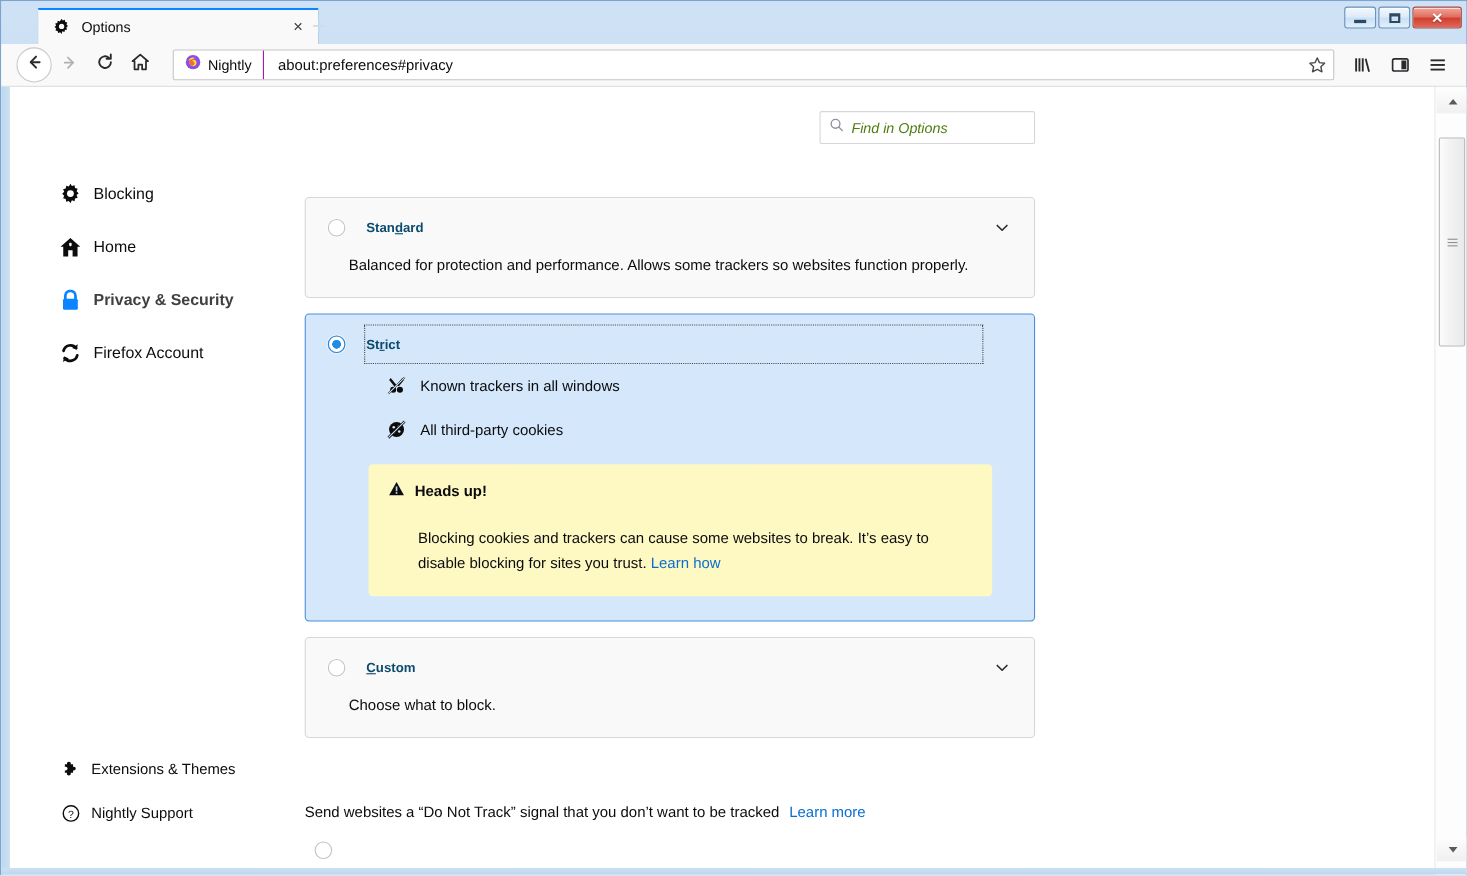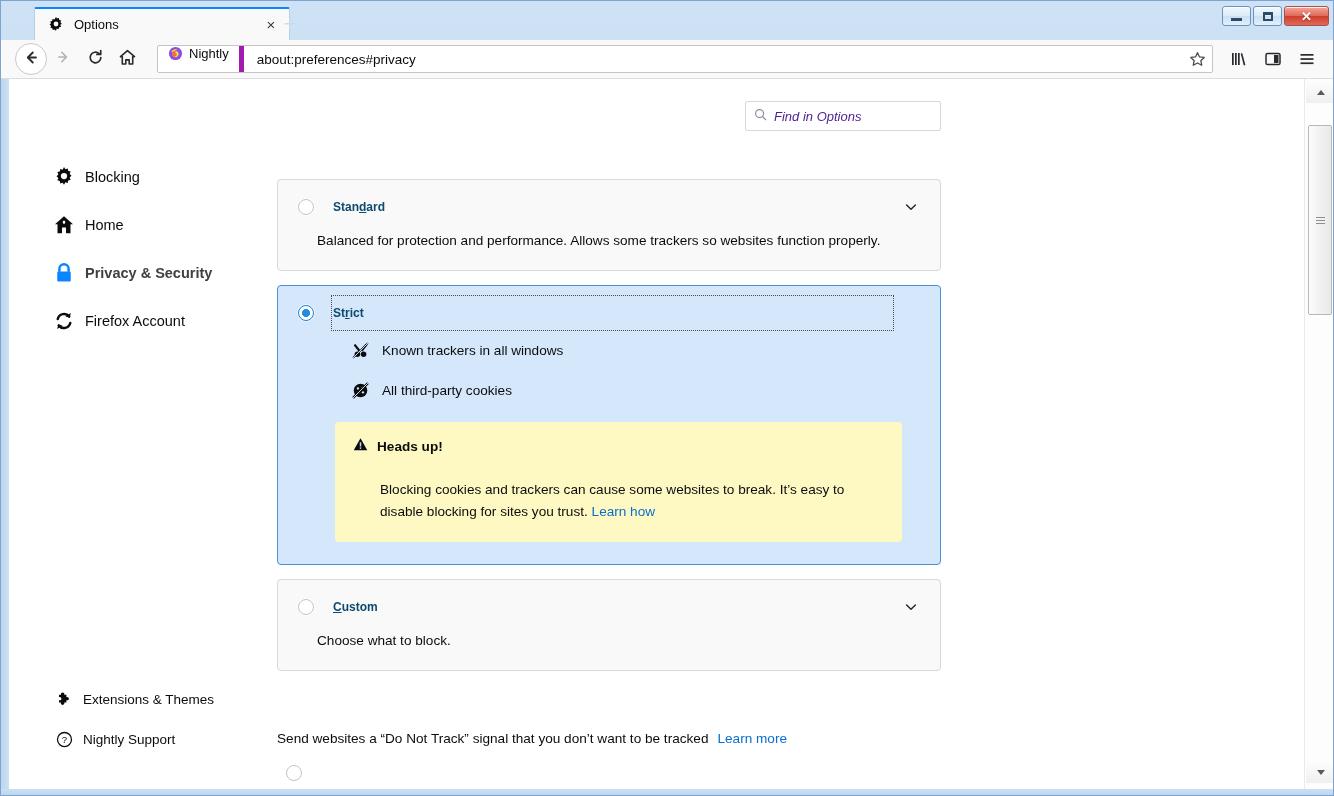--- a/index.html
+++ b/index.html
@@ -129,24 +129,25 @@
     margin: 0 10px 0 14px;
     background: #fff;
     border: 1px solid #c5c5c6;
     border-radius: 2px;
     display: flex;
     align-items: center;
     min-width: 0;
   }
   .identity {
     display: flex;
+    align-items: center;
     gap: 6px;
     padding: 0 10px 0 10px;
     height: 100%;
-    border-right: 5px solid #a21caf;
+    border-right: 1px solid #a21caf;
   }
   .identity-label { font-size: 13px; color: #0c0c0d; white-space: nowrap; }
   .url-text {
     flex: 1 1 auto;
     font-size: 13.5px;
     color: #0c0c0d;
     padding-left: 13px;
     white-space: nowrap;
     overflow: hidden;
   }
@@ -191,21 +192,21 @@
     border-radius: 2px;
     background: #fff;
     display: flex;
     align-items: center;
     padding: 0 8px;
     gap: 7px;
   }
   .find-text {
     font-size: 13px;
     font-style: italic;
-    color: #4c1d95;
+    color: #4d7c0f;
   }
 
   
   .sidebar {
     position: absolute;
     top: 0; left: 0;
     width: 250px;
     height: 718px;
   }
   .nav-list { position: absolute; top: 82px; left: 0; width: 250px; }

